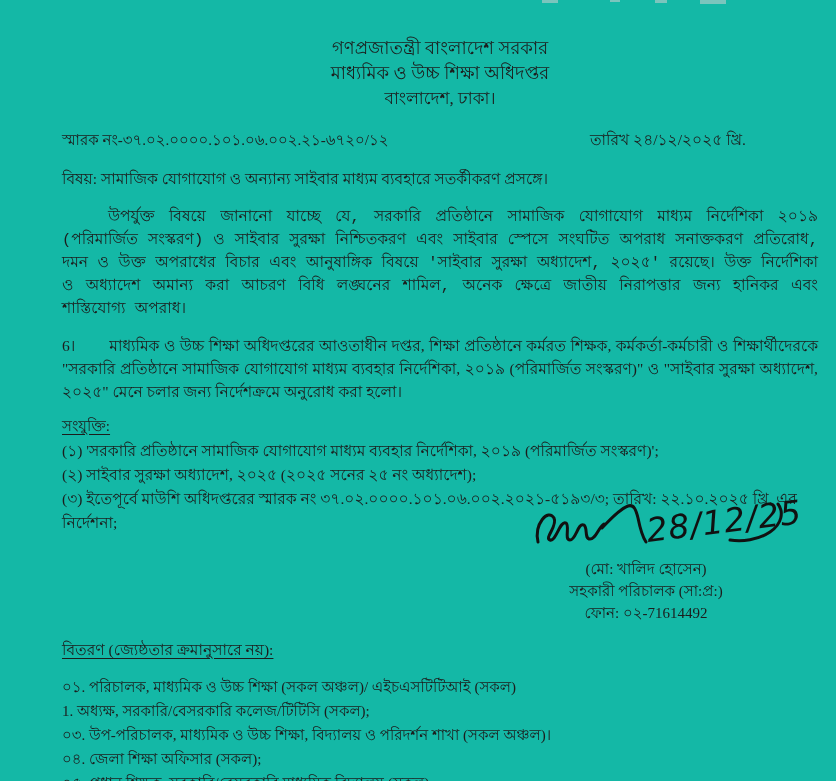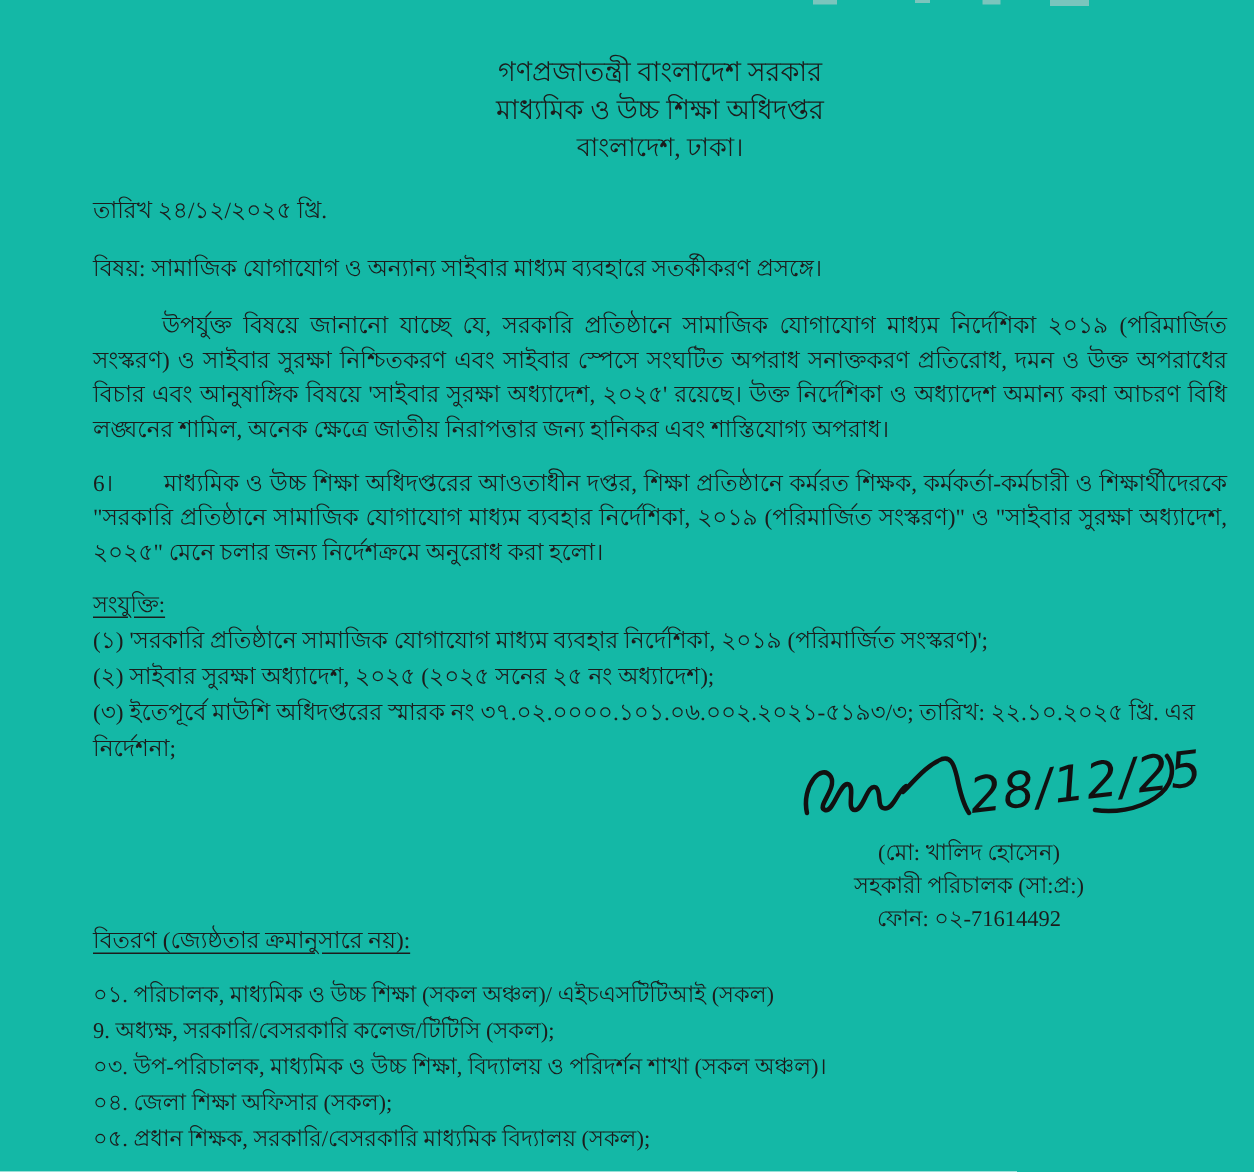--- a/index.html
+++ b/index.html
@@ -41,21 +41,21 @@
   }
   .memo-date { margin-right:72px; font-size:15.5px; }
 
   .subject { margin-top:13px; font-size:15.5px; }
 
   .para {
     margin-top:13px;
     font-size:15.5px; line-height:23px;
     text-align:justify;
   }
-  .para-indent { text-indent:46px; }
+  .para-indent { text-indent:46px;font-family:Liberation Mono, monospace; }
   .tab { display:inline-block; width:34px; }
 
   .attach-heading {
     margin-top:11px;
     font-size:15px;
     text-decoration:underline; text-underline-offset:3px;
   }
   .attach-item { font-size:15.5px; line-height:24px; text-align:left; }
 
   .sig-block {
@@ -85,40 +85,41 @@
 
   <div class="content">
 
     <div class="letterhead">
       <div class="hdr-line">গণপ্রজাতন্ত্রী বাংলাদেশ সরকার</div>
       <div class="hdr-line">মাধ্যমিক ও উচ্চ শিক্ষা অধিদপ্তর</div>
       <div class="hdr-line3">বাংলাদেশ, ঢাকা।</div>
     </div>
 
     <div class="memo-row">
+      <span class="memo-no">স্মারক নং-৩৭.০২.০০০০.১০১.০৬.০০২.২১-৬৭২০/১২</span>
       <span class="memo-date">তারিখ ২৪/১২/২০২৫ খ্রি.</span>
     </div>
 
     <div class="subject">বিষয়: সামাজিক যোগাযোগ ও অন্যান্য সাইবার মাধ্যম ব্যবহারে সতর্কীকরণ প্রসঙ্গে।</div>
 
     <p class="para para-indent">উপর্যুক্ত বিষয়ে জানানো যাচ্ছে যে, সরকারি প্রতিষ্ঠানে সামাজিক যোগাযোগ মাধ্যম নির্দেশিকা ২০১৯ (পরিমার্জিত সংস্করণ) ও সাইবার সুরক্ষা নিশ্চিতকরণ এবং সাইবার স্পেসে সংঘটিত অপরাধ সনাক্তকরণ প্রতিরোধ, দমন ও উক্ত অপরাধের বিচার এবং আনুষাঙ্গিক বিষয়ে 'সাইবার সুরক্ষা অধ্যাদেশ, ২০২৫' রয়েছে। উক্ত নির্দেশিকা ও অধ্যাদেশ অমান্য করা আচরণ বিধি লঙ্ঘনের শামিল, অনেক ক্ষেত্রে জাতীয় নিরাপত্তার জন্য হানিকর এবং শাস্তিযোগ্য অপরাধ।</p>
 
     <p class="para"><span>6।</span><span class="tab"></span><span>মাধ্যমিক ও উচ্চ শিক্ষা অধিদপ্তরের আওতাধীন দপ্তর, শিক্ষা প্রতিষ্ঠানে কর্মরত শিক্ষক, কর্মকর্তা-কর্মচারী ও শিক্ষার্থীদেরকে "সরকারি প্রতিষ্ঠানে সামাজিক যোগাযোগ মাধ্যম ব্যবহার নির্দেশিকা, ২০১৯ (পরিমার্জিত সংস্করণ)" ও "সাইবার সুরক্ষা অধ্যাদেশ, ২০২৫" মেনে চলার জন্য নির্দেশক্রমে অনুরোধ করা হলো।</span></p>
 
     <div class="attach-heading">সংযুক্তি:</div>
     <div>
       <div class="attach-item">(১) 'সরকারি প্রতিষ্ঠানে সামাজিক যোগাযোগ মাধ্যম ব্যবহার নির্দেশিকা, ২০১৯ (পরিমার্জিত সংস্করণ)';</div>
       <div class="attach-item">(২) সাইবার সুরক্ষা অধ্যাদেশ, ২০২৫ (২০২৫ সনের ২৫ নং অধ্যাদেশ);</div>
       <div class="attach-item">(৩) ইতেপূর্বে মাউশি অধিদপ্তরের স্মারক নং ৩৭.০২.০০০০.১০১.০৬.০০২.২০২১-৫১৯৩/৩; তারিখ: ২২.১০.২০২৫ খ্রি. এর নির্দেশনা;</div>
     </div>
 
     <div class="dist-heading">বিতরণ (জ্যেষ্ঠতার ক্রমানুসারে নয়):</div>
     <div class="dist-list">
       <div class="dist-item">০১. পরিচালক, মাধ্যমিক ও উচ্চ শিক্ষা (সকল অঞ্চল)/ এইচএসটিটিআই (সকল)</div>
-      <div class="dist-item">9. অধ্যক্ষ, সরকারি/বেসরকারি কলেজ/টিটিসি (সকল);</div>
+      <div class="dist-item">1. অধ্যক্ষ, সরকারি/বেসরকারি কলেজ/টিটিসি (সকল);</div>
       <div class="dist-item">০৩. উপ-পরিচালক, মাধ্যমিক ও উচ্চ শিক্ষা, বিদ্যালয় ও পরিদর্শন শাখা (সকল অঞ্চল)।</div>
       <div class="dist-item">০৪. জেলা শিক্ষা অফিসার (সকল);</div>
       <div class="dist-item">০৫. প্রধান শিক্ষক, সরকারি/বেসরকারি মাধ্যমিক বিদ্যালয় (সকল);</div>
 
     </div>
 
   </div>
 
   <div class="sig-block">
     <svg class="sig-svg" width="268" height="60" viewBox="0 0 268 60">

